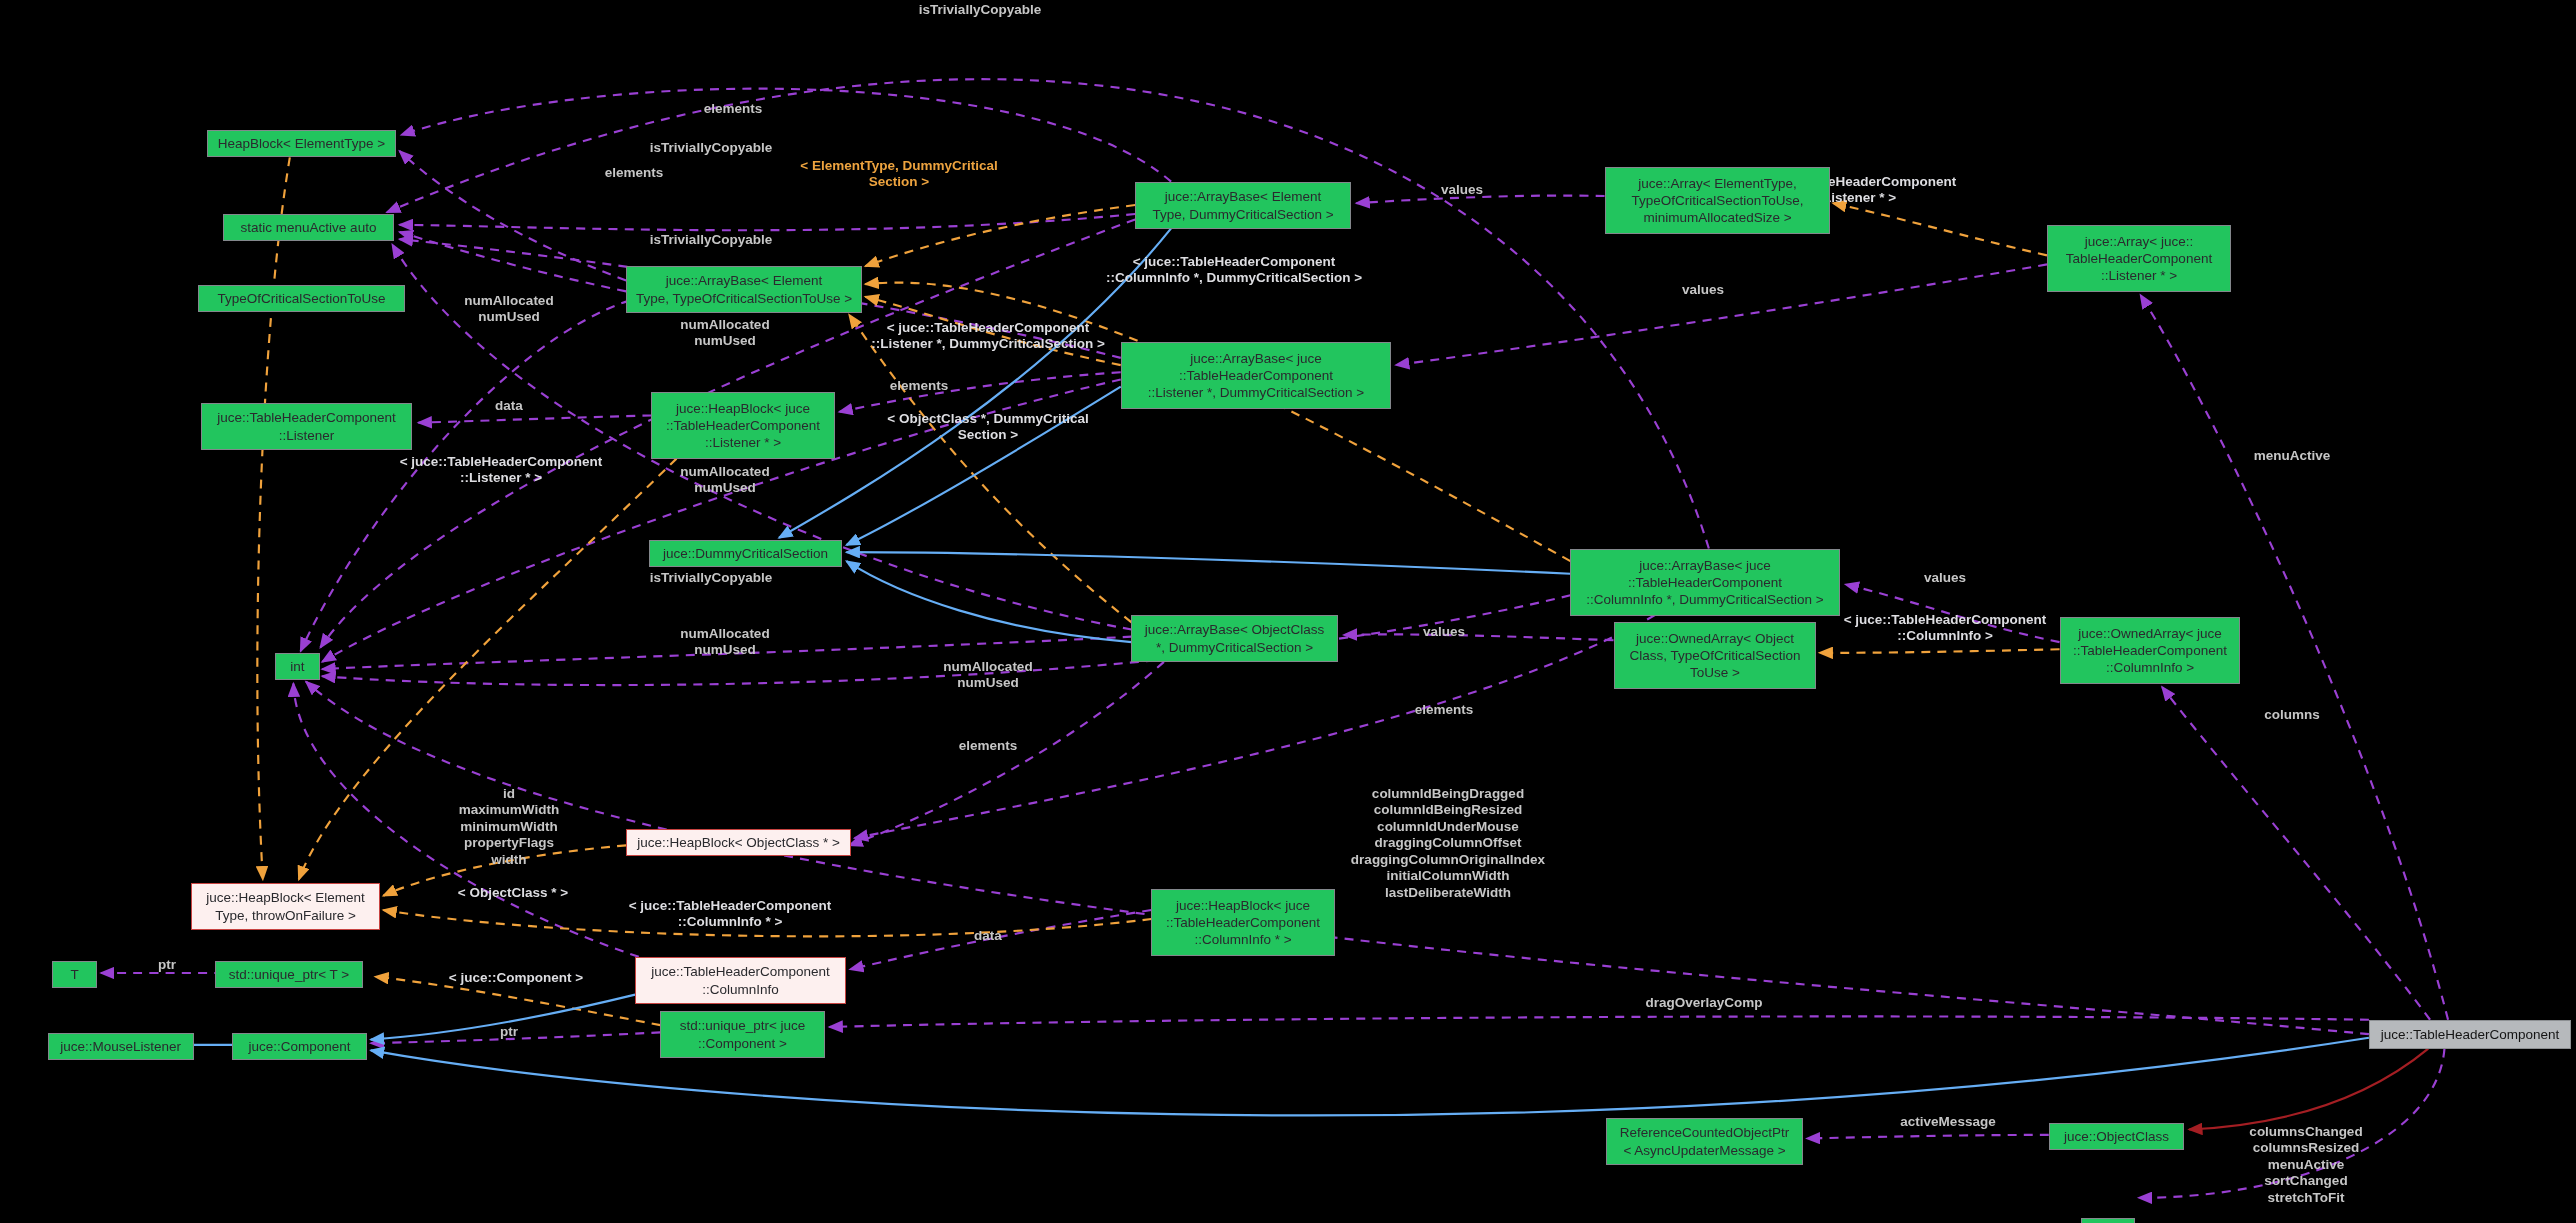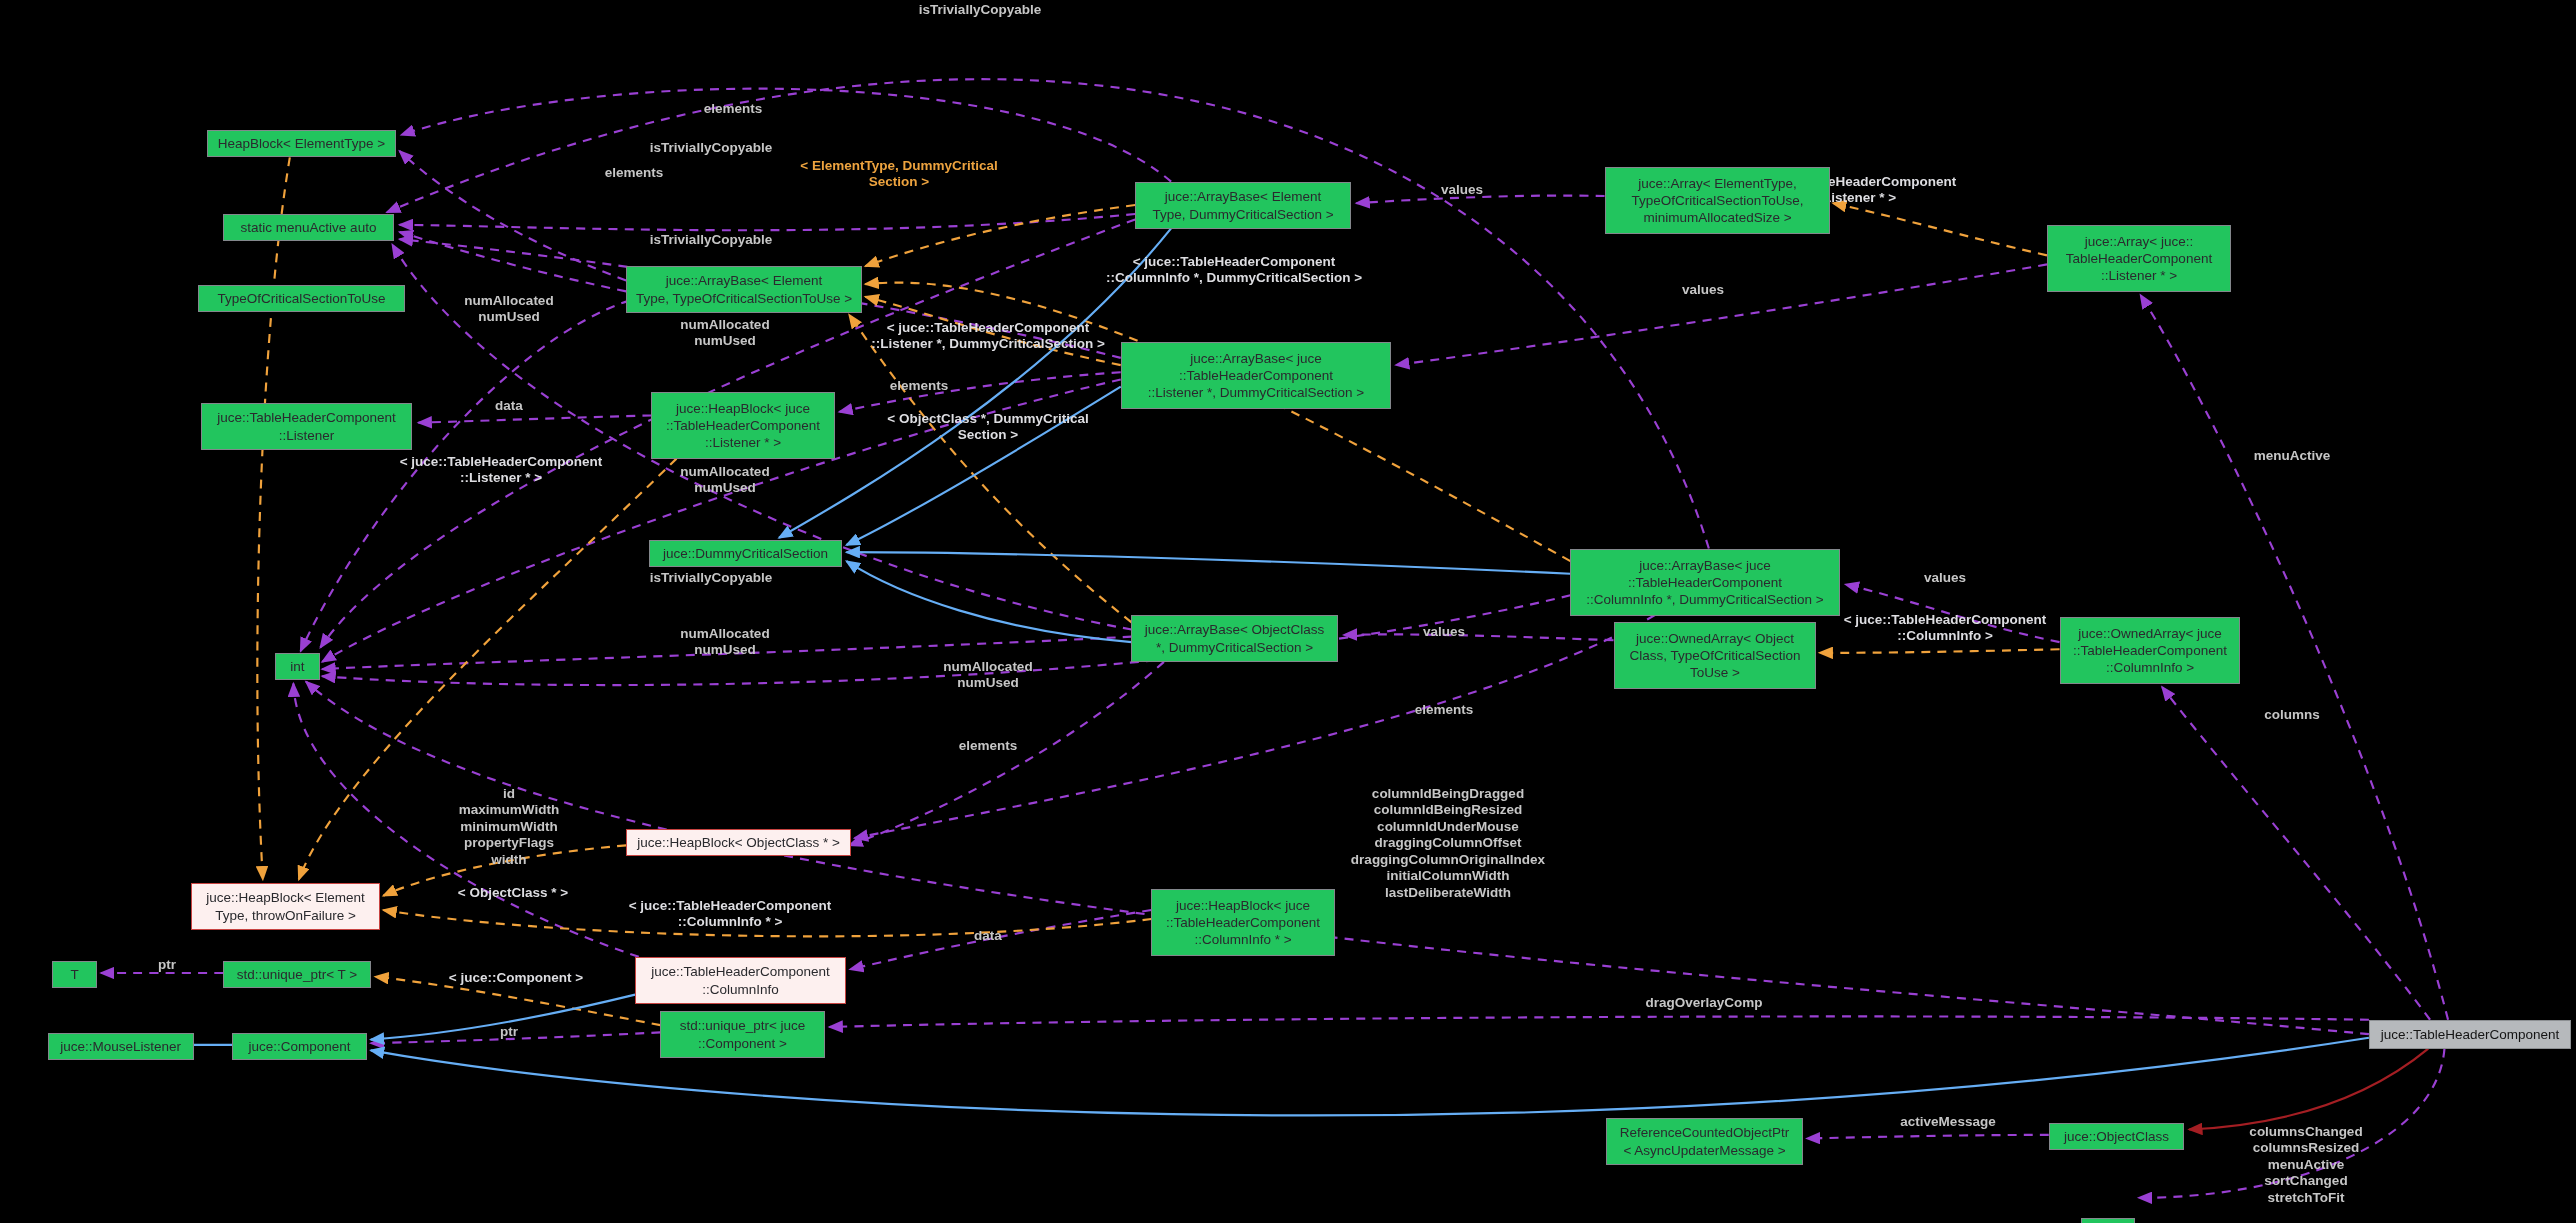--- a/index.html
+++ b/index.html
@@ -190,21 +190,21 @@
 ::TableHeaderComponent
 ::ColumnInfo &gt;</div>
       <div class="node" style="left: 275px; top: 653px; width: 45px; height: 27px;">int</div>
       <div class="node red" style="left: 626px; top: 829px; width: 225px; height: 27px;">juce::HeapBlock&lt; ObjectClass * &gt;</div>
       <div class="node red" style="left: 191px; top: 883px; width: 189px; height: 47px;">juce::HeapBlock&lt; Element
 Type, throwOnFailure &gt;</div>
       <div class="node" style="left: 1151px; top: 889px; width: 184px; height: 67px;">juce::HeapBlock&lt; juce
 ::TableHeaderComponent
 ::ColumnInfo * &gt;</div>
       <div class="node" style="left: 52px; top: 961px; width: 45px; height: 27px;">T</div>
-      <div class="node" style="left: 223px; top: 961px; width: 148px; height: 27px;">std::unique_ptr&lt; T &gt;</div>
+      <div class="node" style="left: 215px; top: 961px; width: 148px; height: 27px;">std::unique_ptr&lt; T &gt;</div>
       <div class="node red" style="left: 635px; top: 957px; width: 211px; height: 47px;">juce::TableHeaderComponent
 ::ColumnInfo</div>
       <div class="node" style="left: 3.6px; top: 1033px; width: 146px; height: 27px; margin-left: 44px;">juce::MouseListener</div>
       <div class="node" style="left: 232px; top: 1033px; width: 135px; height: 27px;">juce::Component</div>
       <div class="node" style="left: 660px; top: 1011px; width: 165px; height: 47px;">std::unique_ptr&lt; juce
 ::Component &gt;</div>
       <div class="node gray" style="left: 2369px; top: 1020px; width: 202px; height: 29px;">juce::TableHeaderComponent</div>
       <div class="node" style="left: 1606px; top: 1118px; width: 197px; height: 47px;">ReferenceCountedObjectPtr
 &lt; AsyncUpdaterMessage &gt;</div>
       <div class="node" style="left: 2049px; top: 1123px; width: 135px; height: 27px;">juce::ObjectClass</div>

